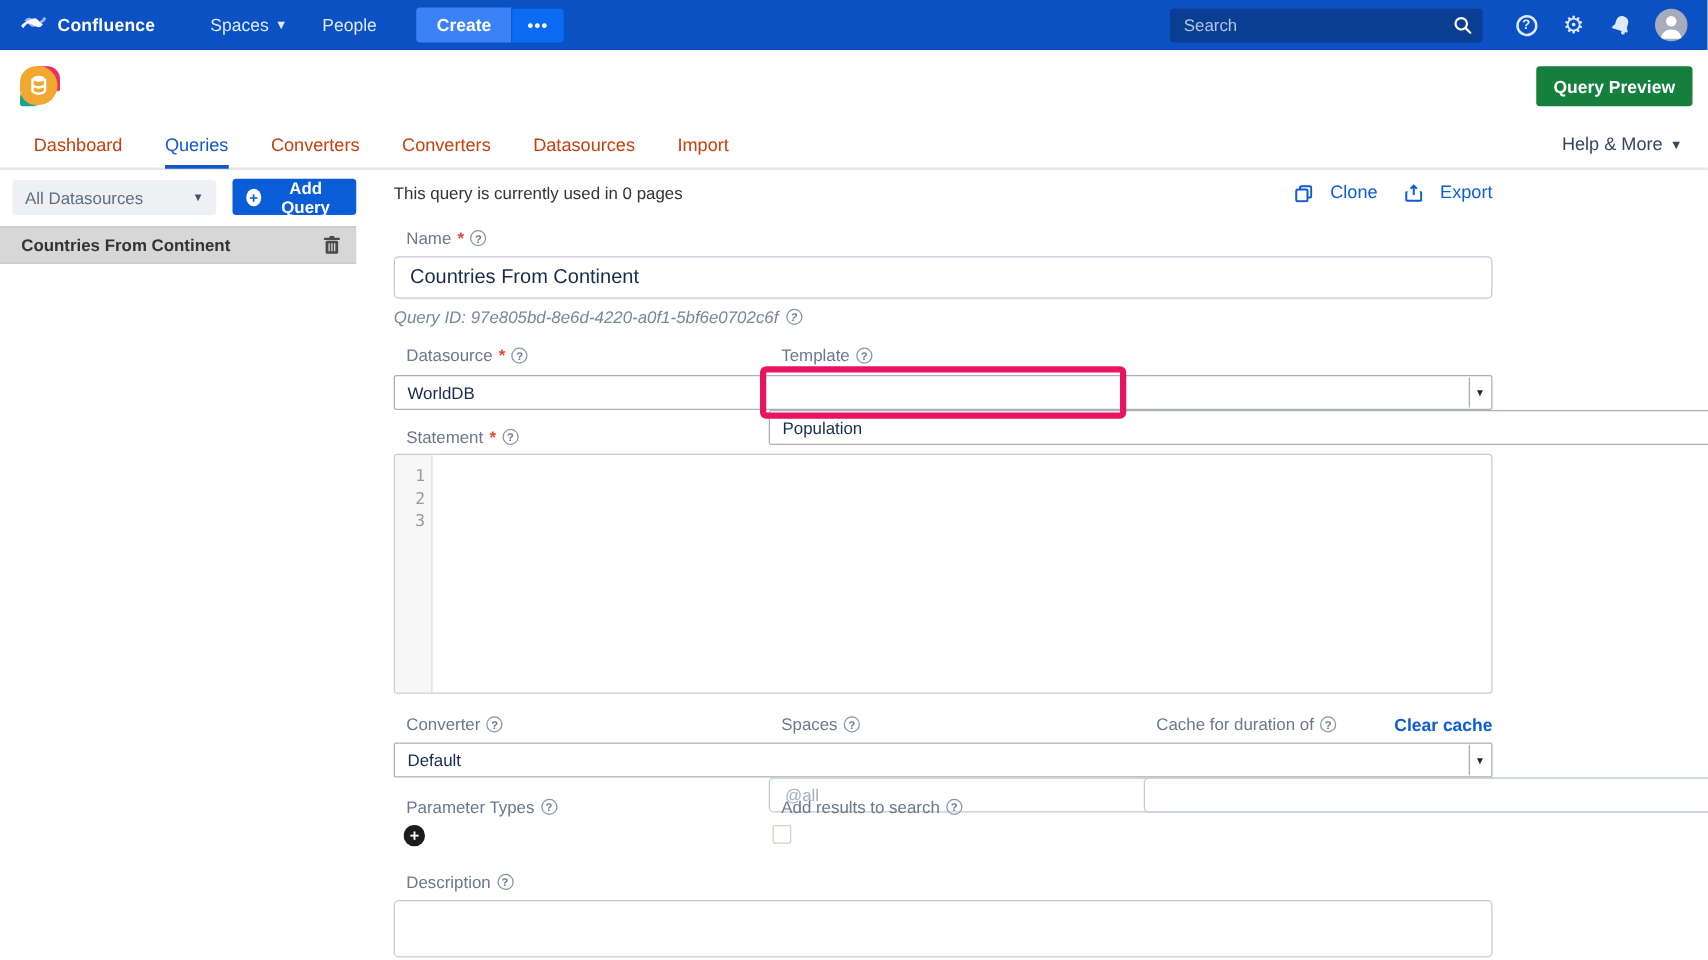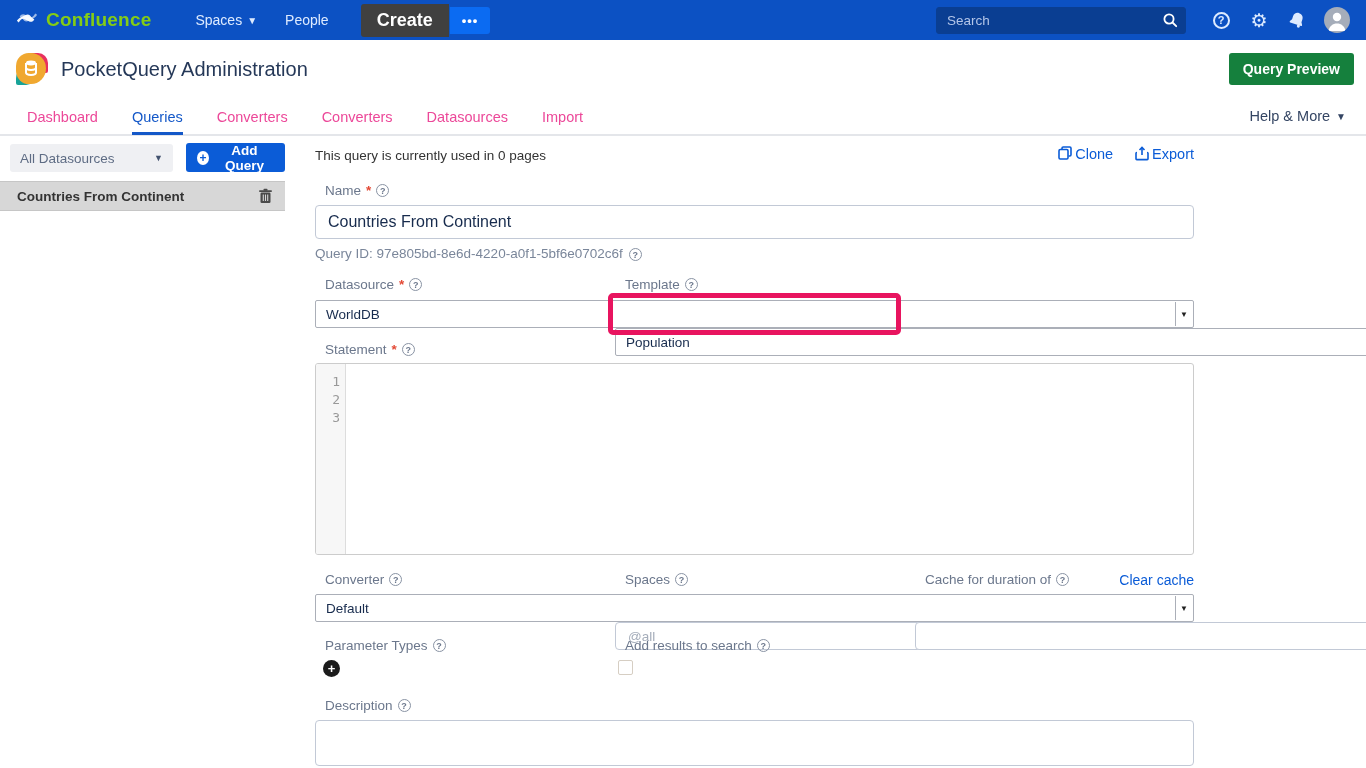--- a/index.html
+++ b/index.html
@@ -4,24 +4,24 @@
 <style>
   * { margin:0; padding:0; box-sizing:border-box; }
   html,body { width:1366px; height:768px; overflow:hidden; background:#fff;
     font-family:"Liberation Sans", sans-serif; }
 
   
   .navbar { position:absolute; left:0; top:0; width:1366px; height:40px;
     background:#0C51C3; display:flex; align-items:center; color:#fff; }
   .nav-left { display:flex; align-items:center; padding-left:16px; }
   .brand { display:flex; align-items:center; gap:8px; margin-right:30px; }
-  .brand-name { font-size:19px; font-weight:700; color:#84cc16; letter-spacing:.2px; }
+  .brand-name { font-size:14px; font-weight:700; color:#ffffff; letter-spacing:.2px; }
   .nav-item { color:#DEEBFF; font-size:14px; margin:0 14px; display:flex; align-items:center; gap:5px; cursor:pointer; }
   .chev { font-size:10px; color:#DEEBFF; }
-  .create-btn { background:#404040; color:#fff; font-size:18px; font-weight:700;
+  .create-btn { background:#3b82f6; color:#fff; font-size:14px; font-weight:700;
     border:none; border-radius:3px 0 0 3px; padding:6px 16px; margin-left:18px; cursor:pointer; }
   .more-btn { background:#0B6BF2; color:#fff; font-size:13px; font-weight:700;
     border:none; border-left:1px solid #0A57C9; border-radius:0 3px 3px 0; padding:6px 12px; cursor:pointer; letter-spacing:1px; }
   .nav-right { margin-left:auto; display:flex; align-items:center; padding-right:16px; }
   .search-box { position:relative; width:250px; height:27px; margin-right:16px; }
   .search-box input { width:100%; height:100%; background:#0A3E92; border:1px solid #0A3E92;
     border-radius:3px; color:#fff; font-size:13.5px; padding:0 30px 0 10px; outline:none; }
   .search-box input::placeholder { color:#B3C5E8; }
   .search-glass { position:absolute; right:8px; top:5px; }
   .nav-icon { width:22px; height:22px; margin:0 8px; display:flex; align-items:center;
@@ -42,21 +42,21 @@
     border-radius:14px 2px 10px 2px; }
   .pq-body { position:absolute; left:0; top:0; width:30px; height:31px; background:#F0A830;
     border-radius:46% 54% 54% 46%; display:flex; align-items:center; justify-content:center; }
   .page-title { font-size:20px; color:#253858; font-weight:500; }
   .preview-btn { margin-left:auto; background:#15803d; color:#fff; border:none; border-radius:3px;
     font-size:14px; font-weight:700; padding:8px 14px; cursor:pointer; }
 
   
   .tabbar { position:absolute; left:0; top:98px; width:1366px; height:38px; background:#fff;
     border-bottom:2px solid #E4E6EA; display:flex; align-items:center; padding:0 20px 0 27px; }
-  .tab { font-size:14.5px; color:#ec4899; margin-right:34px; padding:9px 0 7px; cursor:pointer; }
+  .tab { font-size:14.5px; color:#c2410c; margin-right:34px; padding:9px 0 7px; cursor:pointer; }
   .tab.active { color:#1458C8; border-bottom:3px solid #1458C8; margin-bottom:-2px; }
   .helpmore { margin-left:auto; font-size:14.5px; color:#344563; display:flex; align-items:center; gap:6px; cursor:pointer; }
   .helpmore .chev { color:#344563; }
 
   
   .sidebar { position:absolute; left:0; top:136px; width:285px; height:632px; background:#fff; }
   .ds-filter { position:absolute; left:10px; top:8px; width:163px; height:28px; background:#EFF0F3;
     border:none; border-radius:3px; color:#5E6C84; font-size:13.5px; padding:0 10px;
     display:flex; align-items:center; justify-content:space-between; cursor:pointer; }
   .ds-filter .arr { font-size:9px; color:#42526E; }
@@ -73,35 +73,35 @@
 
   
   .main { position:absolute; left:315px; top:136px; width:879px; height:632px; }
   .row { position:absolute; left:0; width:879px; }
   .col1 { position:absolute; left:0;   width:279px; }
   .col2 { position:absolute; left:300px; width:279px; }
   .col3 { position:absolute; left:600px; width:279px; }
 
   .usage { font-size:13.5px; color:#333; }
   .links { position:absolute; right:0; top:0; display:flex; gap:22px; }
-  .blue-link { color:#0B5CD7; font-size:14.5px; text-decoration:none; display:flex; align-items:flex-start; gap:3px; cursor:pointer; }
+  .blue-link { color:#0B5CD7; font-size:14.5px; text-decoration:none; display:flex; align-items:flex-end; gap:14px; cursor:pointer; }
 
   .field-label { font-size:13.5px; color:#6B778C; display:flex; align-items:center; gap:5px;margin-left:10px; }
   .req { color:#E34935; font-weight:700; }
   .qmark { width:13px; height:13px; border:1.4px solid #8993A4; border-radius:50%; color:#6B778C;
     font-size:9px; font-weight:700; display:inline-flex; align-items:center; justify-content:center; flex:0 0 auto; }
 
   .text-input { width:100%; border:1px solid #C2C9D6; border-radius:4px; color:#172B4D;
     font-size:16px; padding:0 12px; outline:none; background:#fff;
     font-family:"Liberation Sans", sans-serif; }
   .h34 { height:34px; }
   .h28 { height:28px; font-size:13.5px; }
   .text-input::placeholder { color:#A5ADBA; }
 
-  .queryid { font-size:13.5px; color:#7A869A; display:flex; align-items:flex-end; gap:6px; }
+  .queryid { font-size:13.5px; color:#7A869A; display:flex; align-items:center; gap:6px;font-style:italic; }
 
   .select { position:relative; width:100%; height:28px; background:#fff; border:1px solid #ABAFB8;
     border-radius:2px; display:flex; align-items:center; padding:0 26px 0 10px; cursor:pointer; }
   .select-value { font-size:13.5px; color:#172B4D; }
   .select-arrow { position:absolute; right:1px; top:1px; bottom:1px; width:17px;
     border-left:1px solid #ABAFB8; background:#fff; display:flex; align-items:center;
     justify-content:center; font-size:8px; color:#222; }
   .pink-box { position:absolute; left:293px; top:-7px; width:293px; height:42px;
     border:5px solid #E8145F; border-radius:5px; pointer-events:none; }
 
@@ -109,21 +109,21 @@
   .editor { position:absolute; left:0; width:879px; height:192px; border:1px solid #CCCCCC;
     border-radius:3px; background:#fff; display:flex; overflow:hidden; }
   .gutter { width:30px; background:#F7F7F7; border-right:1px solid #DDDDDD; padding-top:9px; }
   .lineno { font-family:"DejaVu Sans Mono", monospace; font-size:13px; color:#999;
     text-align:right; padding-right:5px; line-height:18px; }
   .code { padding:9px 0 0 5px; }
   .code-line { font-family:"DejaVu Sans Mono", monospace; font-size:13.5px; color:#1A1A1A;
     line-height:18px; white-space:pre; }
   .tok-kw { color:#A626A4; }
 
-  .clear-link { position:absolute; right:0; top:0; }
+  .clear-link { position:absolute; right:0; top:0;font-weight:bold; }
 
   .plus-btn { width:17px; height:17px; background:#1b1b1b; color:#fff; border-radius:50%;
     border:none; font-size:13px; font-weight:700; display:flex; align-items:center;
     justify-content:center; cursor:pointer; line-height:1; }
   .checkbox { width:15px; height:15px; border:1px solid #D6CEC3; border-radius:2px; background:#fff; cursor:pointer; }
 
   textarea.desc { width:100%; height:46px; border:1px solid #C2C9D6; border-radius:4px;
     resize:none; outline:none; font-family:"Liberation Sans", sans-serif; font-size:14px; color:#172B4D; padding:6px 10px; }
 </style>
 </head>
@@ -186,21 +186,20 @@
     <div class="pq-pink"></div>
       <div class="pq-teal"></div>
     <div class="pq-body">
       <svg width="14" height="17" viewBox="0 0 14 17">
           <ellipse cx="7" cy="3" rx="5" ry="2.4" fill="#fff"></ellipse>
           <path d="M2 3v4.5c0 1.3 2.2 2.4 5 2.4s5-1.1 5-2.4V3" fill="none" stroke="#fff" stroke-width="2"></path>
           <path d="M2 8v4.5c0 1.3 2.2 2.4 5 2.4s5-1.1 5-2.4V8" fill="none" stroke="#fff" stroke-width="2"></path>
         </svg>
     </div>
   </div>
-  <span class="page-title">PocketQuery Administration</span>
   <button class="preview-btn">Query Preview</button>
 </div>
 
 <div class="tabbar">
   <div class="tab">Dashboard</div>
   <div class="tab active">Queries</div>
   <div class="tab">Converters</div>
   <div class="tab">Converters</div>
   <div class="tab">Datasources</div>
   <div class="tab">Import</div>

